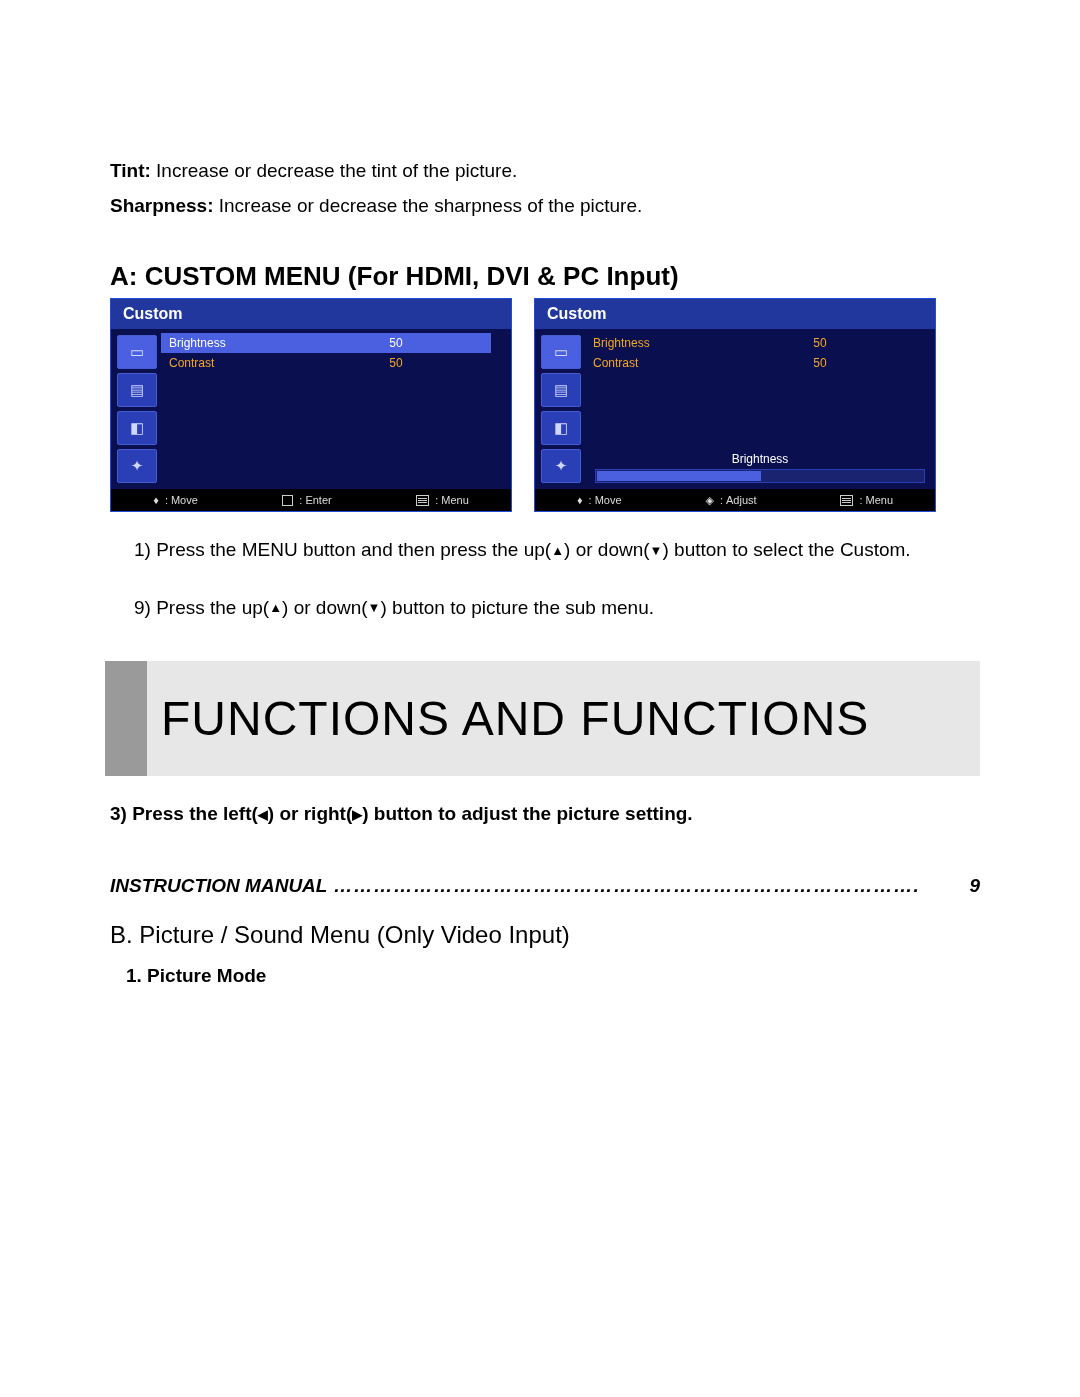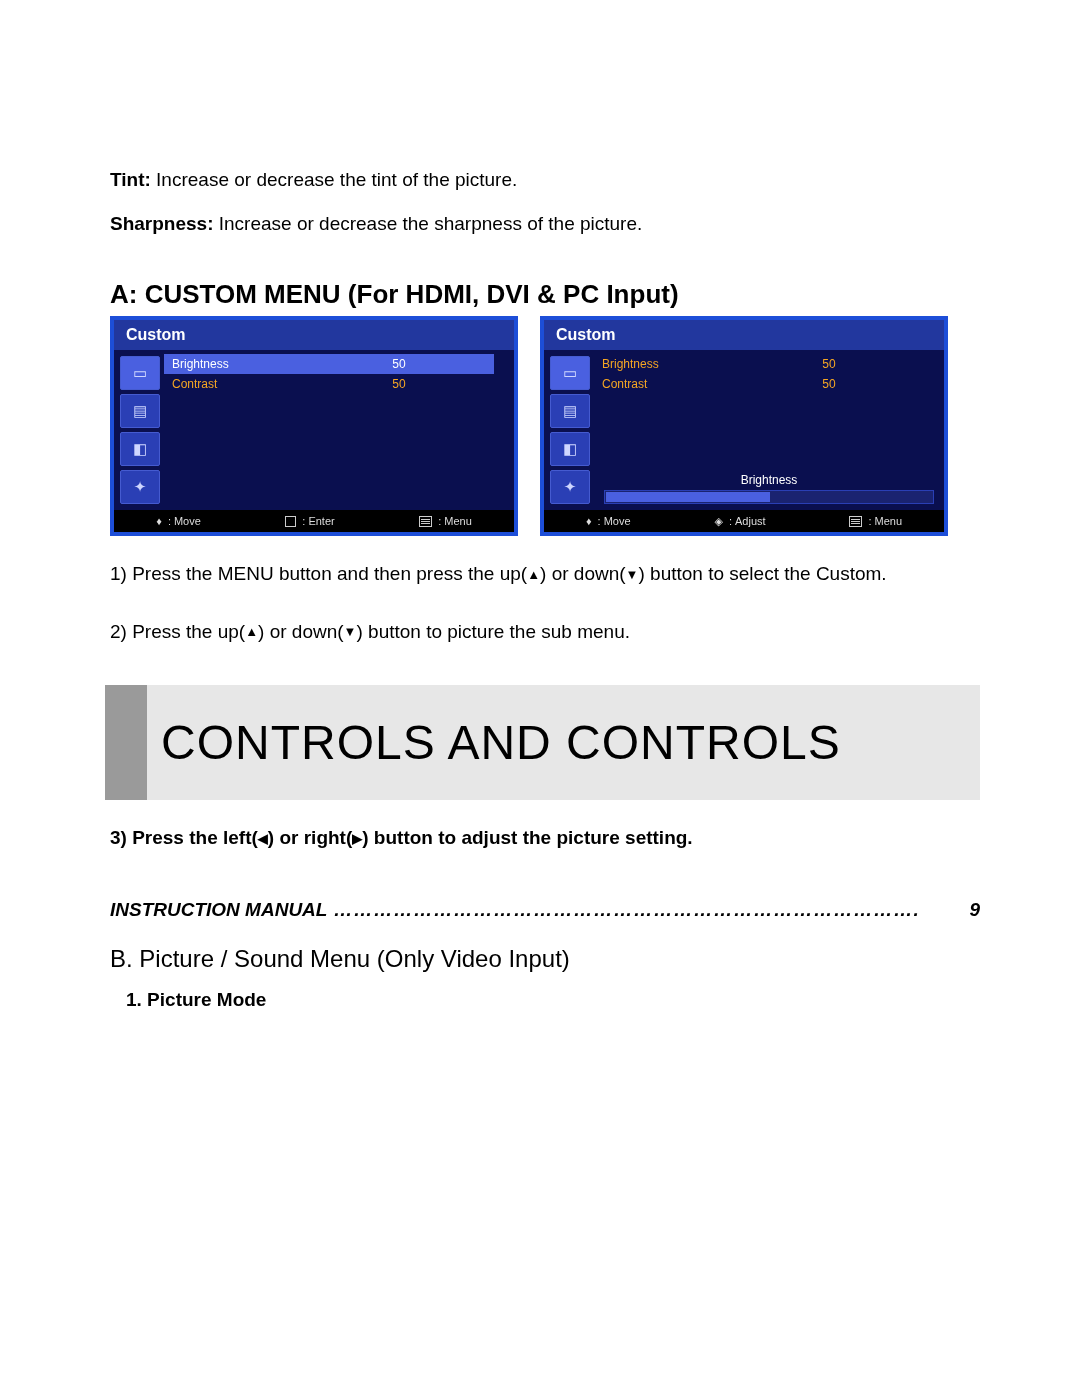--- a/index.html
+++ b/index.html
@@ -1,41 +1,41 @@
 <!DOCTYPE html>
 <html><head>
 <meta charset="utf-8">
 <style>
   html,body{margin:0;padding:0;background:#fff;font-family:Arial,Helvetica,sans-serif;color:#000;}
   .page{width:1080px;margin:0 auto;background:#fff;box-sizing:border-box;padding:150px 100px 180px 110px;}
   .defs{font-size:19px;line-height:1.45;margin-bottom:42px;}
-  .defs p{margin:16px 0 4px 0;}
+  .defs p{margin:7px 0 4px 0;}
   .defs b{font-weight:bold;}
   .section-heading{font-size:26px;font-weight:bold;margin:1px 0 6px 0;}
   .panels{display:flex;gap:22px;margin-bottom:24px;}
   
-  .osd{width:400px;background:#0a0f4f;border:4px solid #1d4ed8;color:#fff;font-size:13px;position:relative;}
+  .osd{width:400px;background:#0a0f4f;border:1px solid #1d4ed8;color:#fff;font-size:13px;position:relative;}
   .osd-title{background:#22379e;padding:6px 12px;font-weight:bold;font-size:16px;}
   .osd-body{display:flex;height:160px;}
   .osd-side{width:50px;background:#0a0f4f;display:flex;flex-direction:column;gap:4px;padding:6px 6px;box-sizing:border-box;}
   .side-icon{width:38px;height:32px;background:#2a3fb5;border:1px solid #455bd0;border-radius:2px;display:flex;align-items:center;justify-content:center;font-size:15px;color:#cfd6ff;}
   .side-icon.sel{background:#4a60e0;}
   .osd-main{flex:1;position:relative;padding:4px 20px 4px 0;}
   .row{display:flex;align-items:center;height:20px;padding:0 8px;color:#f5a623;font-size:12px;}
   .row .lbl{flex:0 0 140px;}
   .row .val{flex:1;text-align:center;}
   .row.hl{background:#4a60e0;color:#fff;}
   .slider-box{position:absolute;bottom:6px;left:10px;right:10px;}
   .slider-label{font-size:12px;color:#fff;text-align:center;margin-bottom:3px;}
   .slider-track{height:12px;background:#1a2370;border:1px solid #2a3fb5;position:relative;}
   .slider-fill{position:absolute;top:1px;left:1px;bottom:1px;width:50%;background:#4a60e0;}
   .slider-val{position:absolute;right:-28px;top:-2px;font-size:12px;color:#fff;}
   .osd-foot{background:#000;display:flex;justify-content:space-around;align-items:center;height:22px;font-size:11px;color:#ddd;}
   .osd-foot span{display:flex;align-items:center;gap:3px;}
-  .steps{font-size:19px;line-height:1.45;}
+  .steps{font-size:19px;line-height:1.45;margin-left:24px;}
   .steps p{margin:0 0 30px 0;}
   .tri{display:inline-block;font-size:13px;vertical-align:middle;}
   
   .banner{display:flex;align-items:stretch;margin:40px 0 24px -5px;}
   .banner-tab{width:42px;background:#9a9a9a;}
   .banner-body{flex:1;background:#e7e7e7;padding:30px 14px 30px 14px;}
   .banner-body h1{margin:0;font-size:48px;font-weight:500;letter-spacing:1px;color:#000;}
   .steps2{font-size:19px;line-height:1.5;}
   .steps2 p{margin:0 0 10px 0;font-weight:bold;}
   .footer-line{display:flex;align-items:flex-end;margin-top:46px;font-size:19px;font-style:italic;font-weight:bold;}
@@ -125,28 +125,28 @@
         <span><span class="menu-ic"></span>&nbsp;: <span>Menu</span></span>
       </div>
     </div>
   </div>
 
   <div class="steps">
     <p>
       <span>1) Press the MENU button and then press the up(</span><span class="tri">▲</span><span>) or down(</span><span class="tri">▼</span><span>) button to select the Custom.</span>
     </p>
     <p>
-      <span>2) Press the up(</span><span class="tri">▲</span><span>) or down(</span><span class="tri">▼</span><span>) button to picture the sub menu.</span>
+      <span>9) Press the up(</span><span class="tri">▲</span><span>) or down(</span><span class="tri">▼</span><span>) button to picture the sub menu.</span>
     </p>
   </div>
 
   <div class="banner">
     <div class="banner-tab"></div>
     <div class="banner-body">
-      <h1>CONTROLS AND CONTROLS</h1>
+      <h1>FUNCTIONS AND FUNCTIONS</h1>
     </div>
   </div>
 
   <div class="steps2">
     <p>
       <span>3) Press the left(</span><span class="tri">◀</span><span>) or right(</span><span class="tri">▶</span><span>) button to adjust the picture setting.</span>
     </p>
   </div>
 
   <div class="footer-line">

